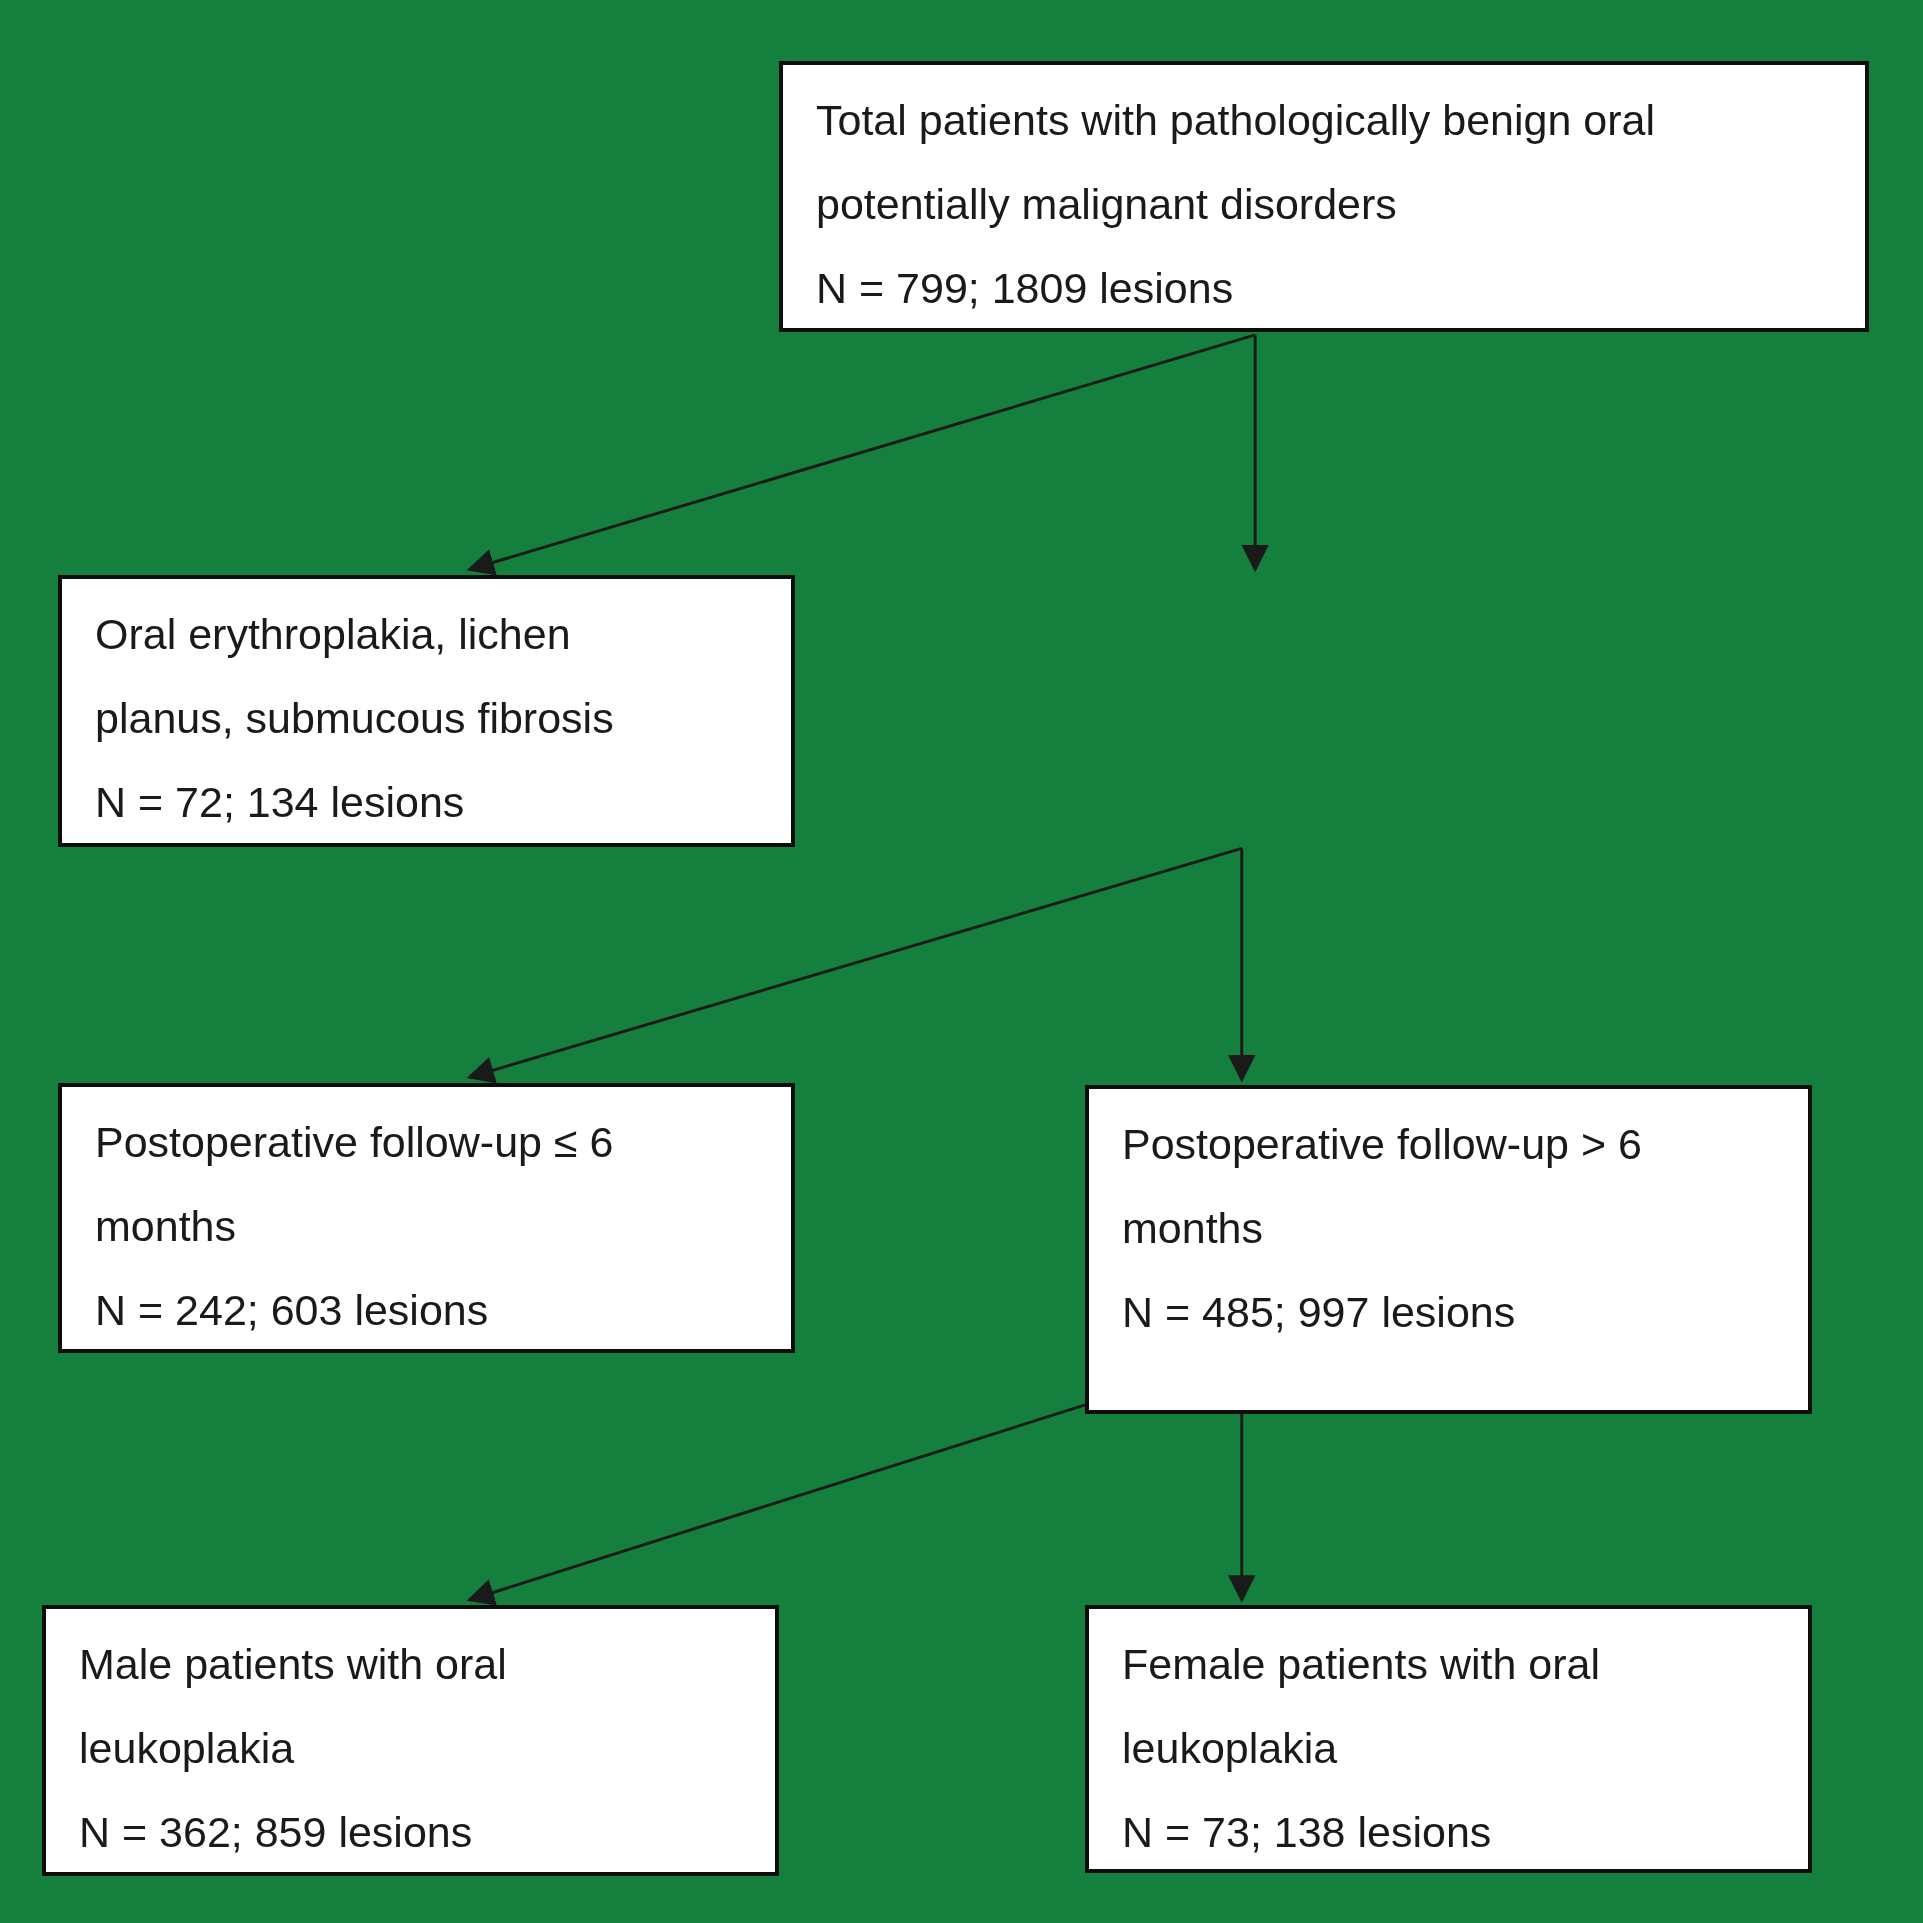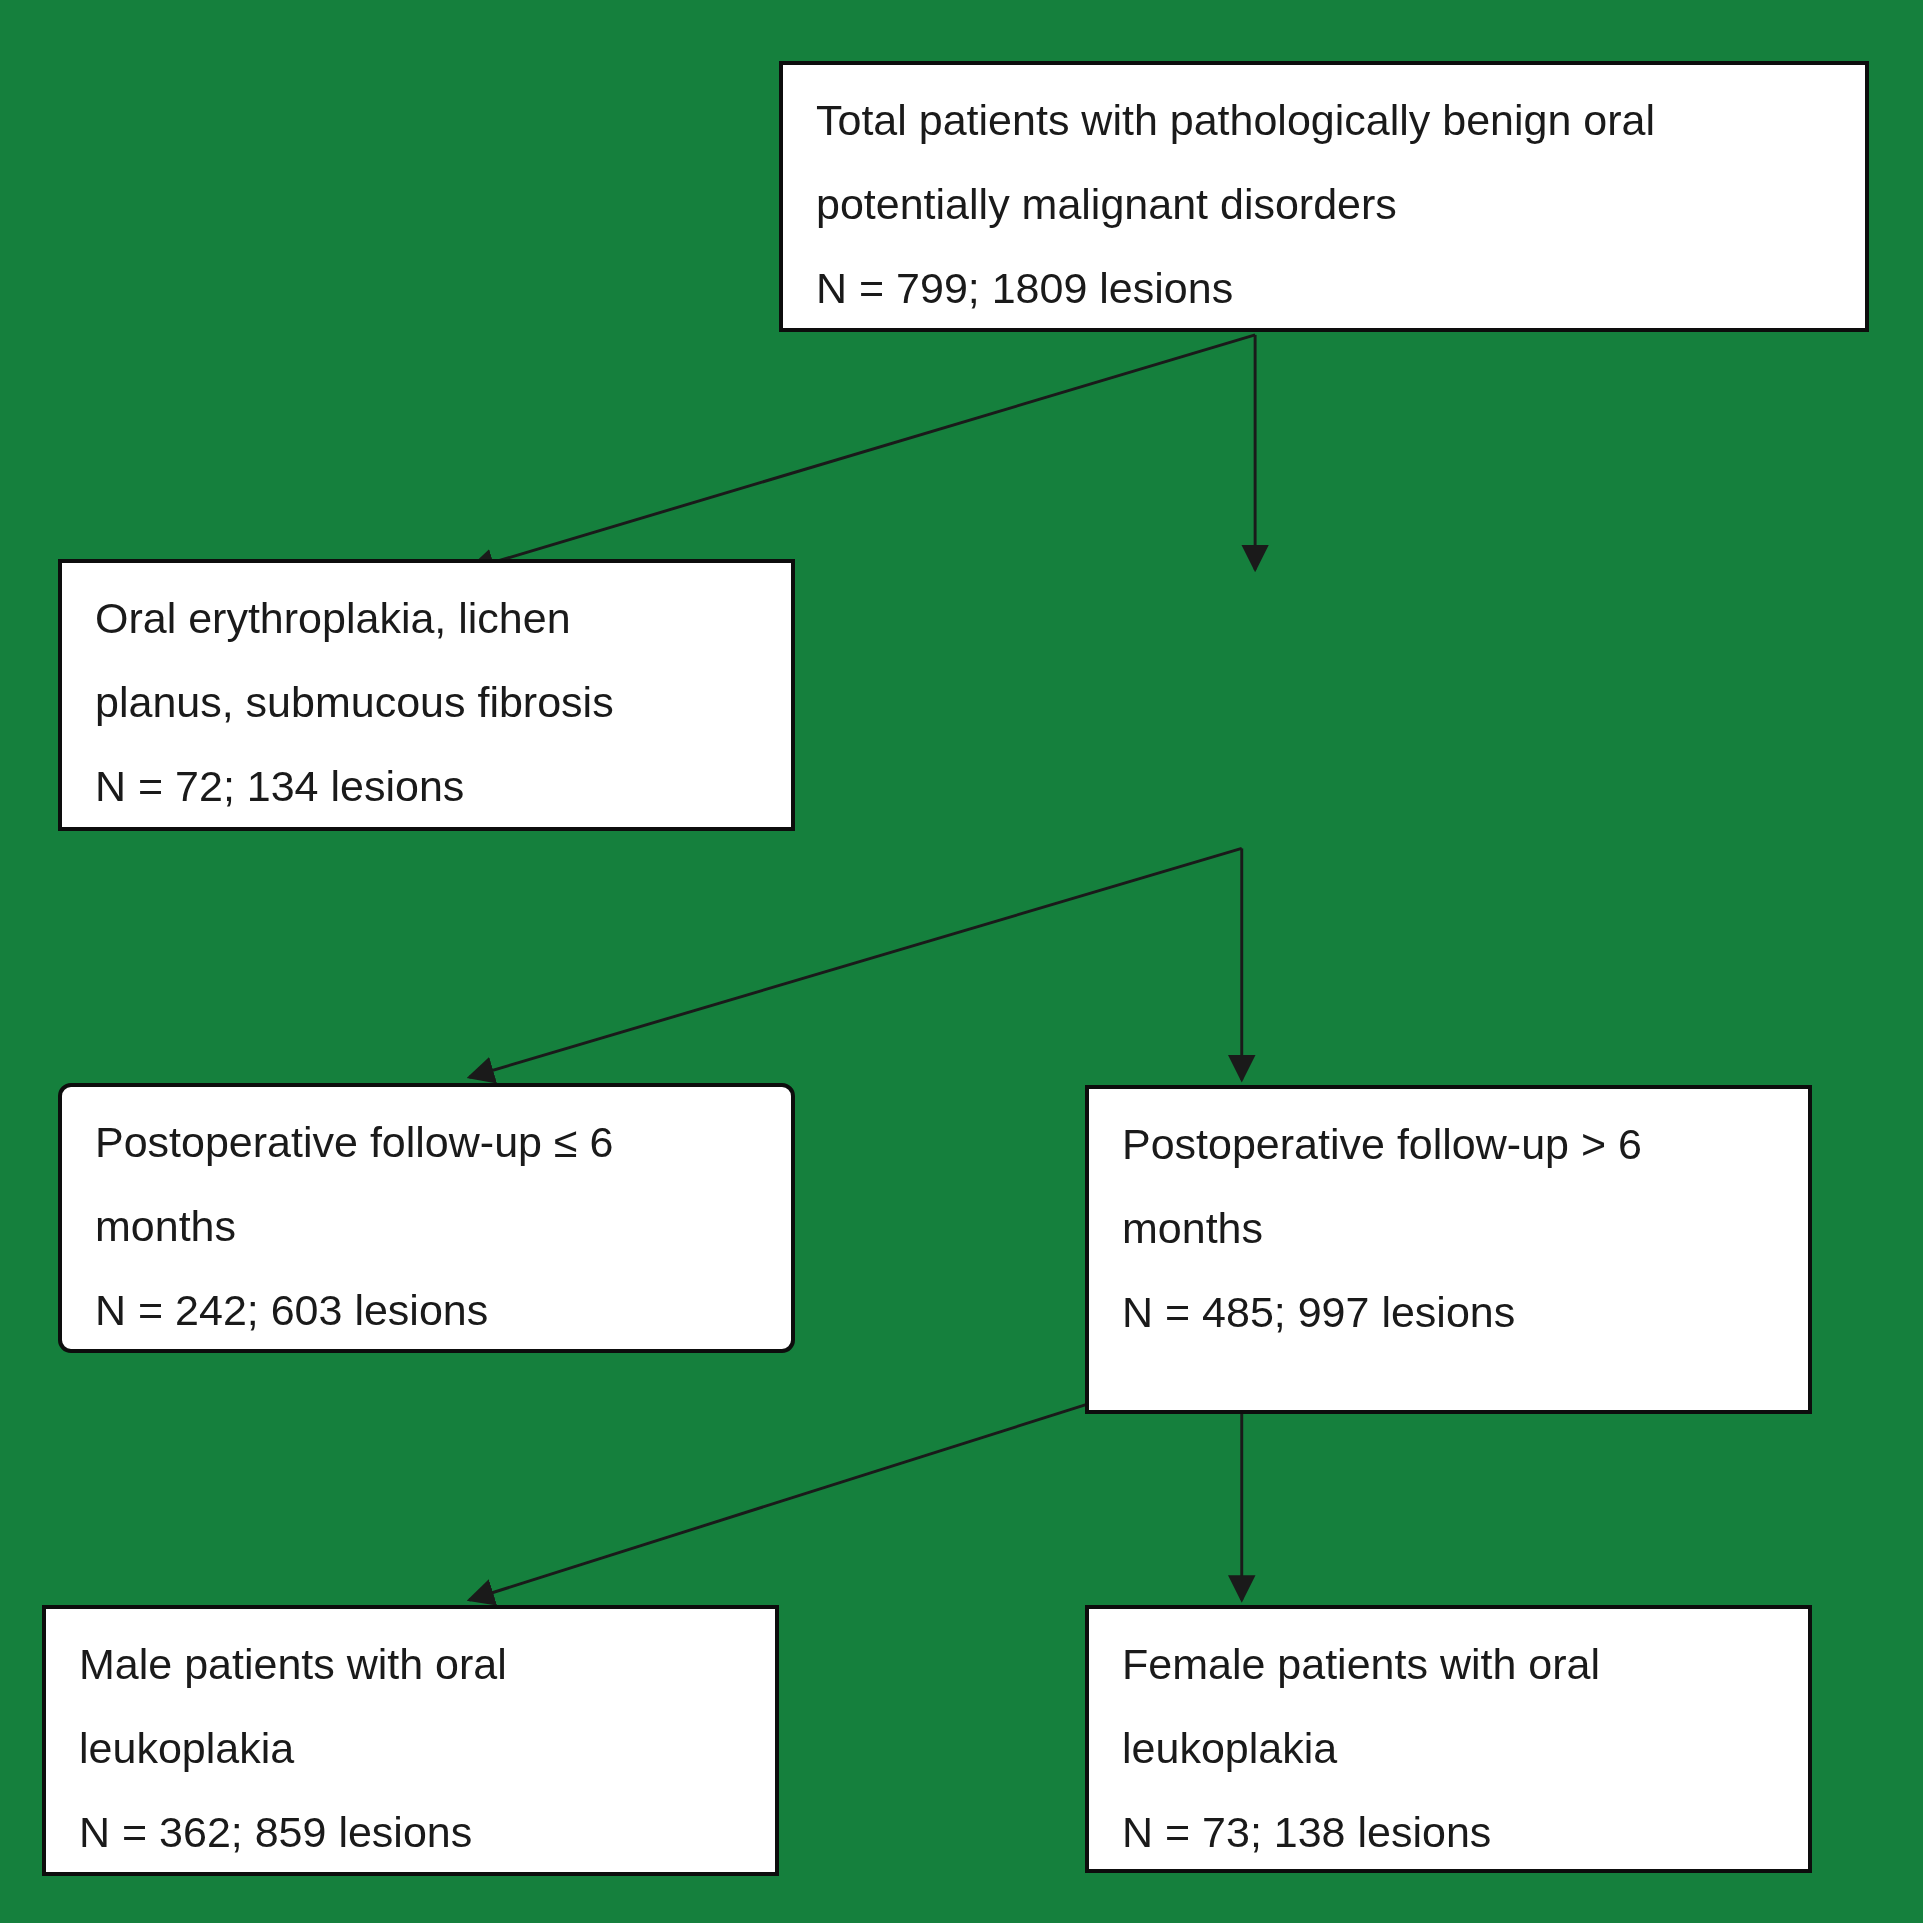--- a/index.html
+++ b/index.html
@@ -28,23 +28,23 @@
   }
   .flowbox .line {
     height: 84px;
     line-height: 84px;
     font-size: 43px;
     white-space: nowrap;
     letter-spacing: 0px;
   }
   
   .box-total { left: 779px; top: 61px;  width: 1090px; height: 271px; }
-  .box-r2l   { left: 58px;  top: 559px; width: 737px;  height: 272px; }
+  .box-r2l   { left: 58px;  top: 575px; width: 737px;  height: 272px; }
   .box-r2r   { left: 1085px;top: 575px; width: 727px;  height: 272px; }
-  .box-r3l   { left: 58px;  top: 1083px;width: 737px;  height: 270px; border-radius: 13px; }
+  .box-r3l   { left: 58px;  top: 1083px;width: 737px;  height: 270px; }
   .box-r3r   { left: 1085px;top: 1085px;width: 727px;  height: 329px; }
   .box-r4l   { left: 42px;  top: 1605px;width: 737px;  height: 271px; }
   .box-r4r   { left: 1085px;top: 1605px;width: 727px;  height: 268px; }
 
   .arrows {
     position: absolute;
     left: 0; top: 0;
     width: 1924px;
     height: 1924px;
     z-index: 1;

